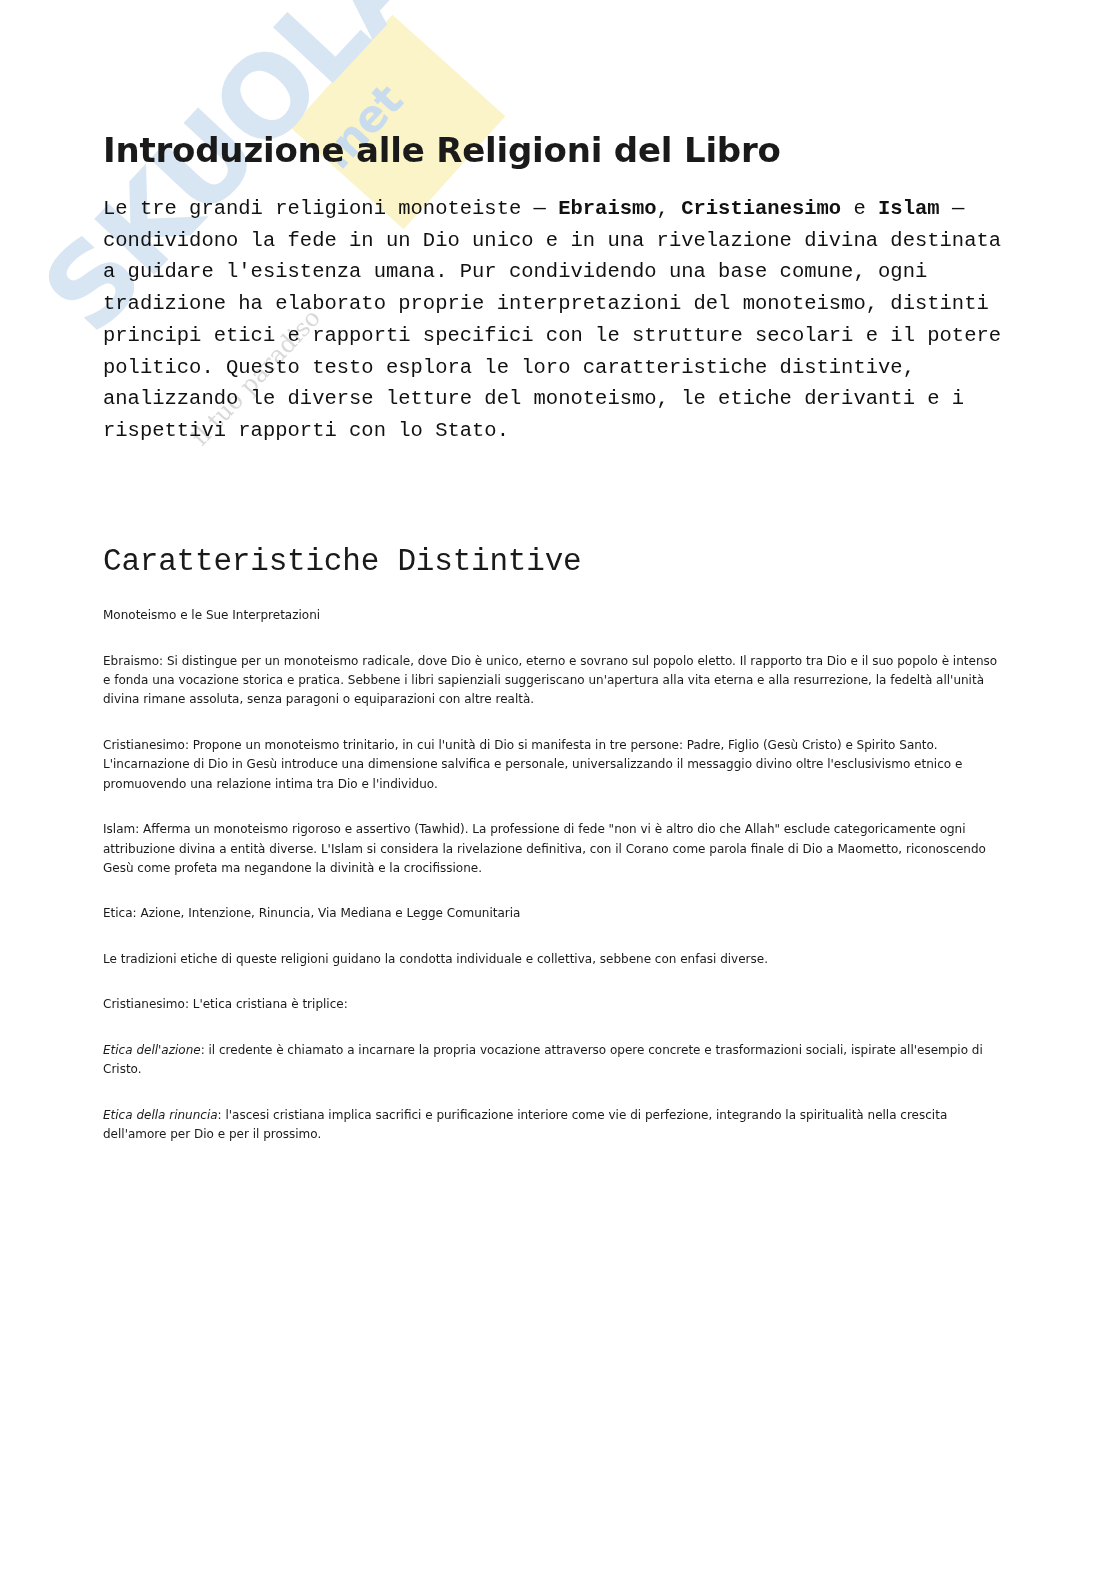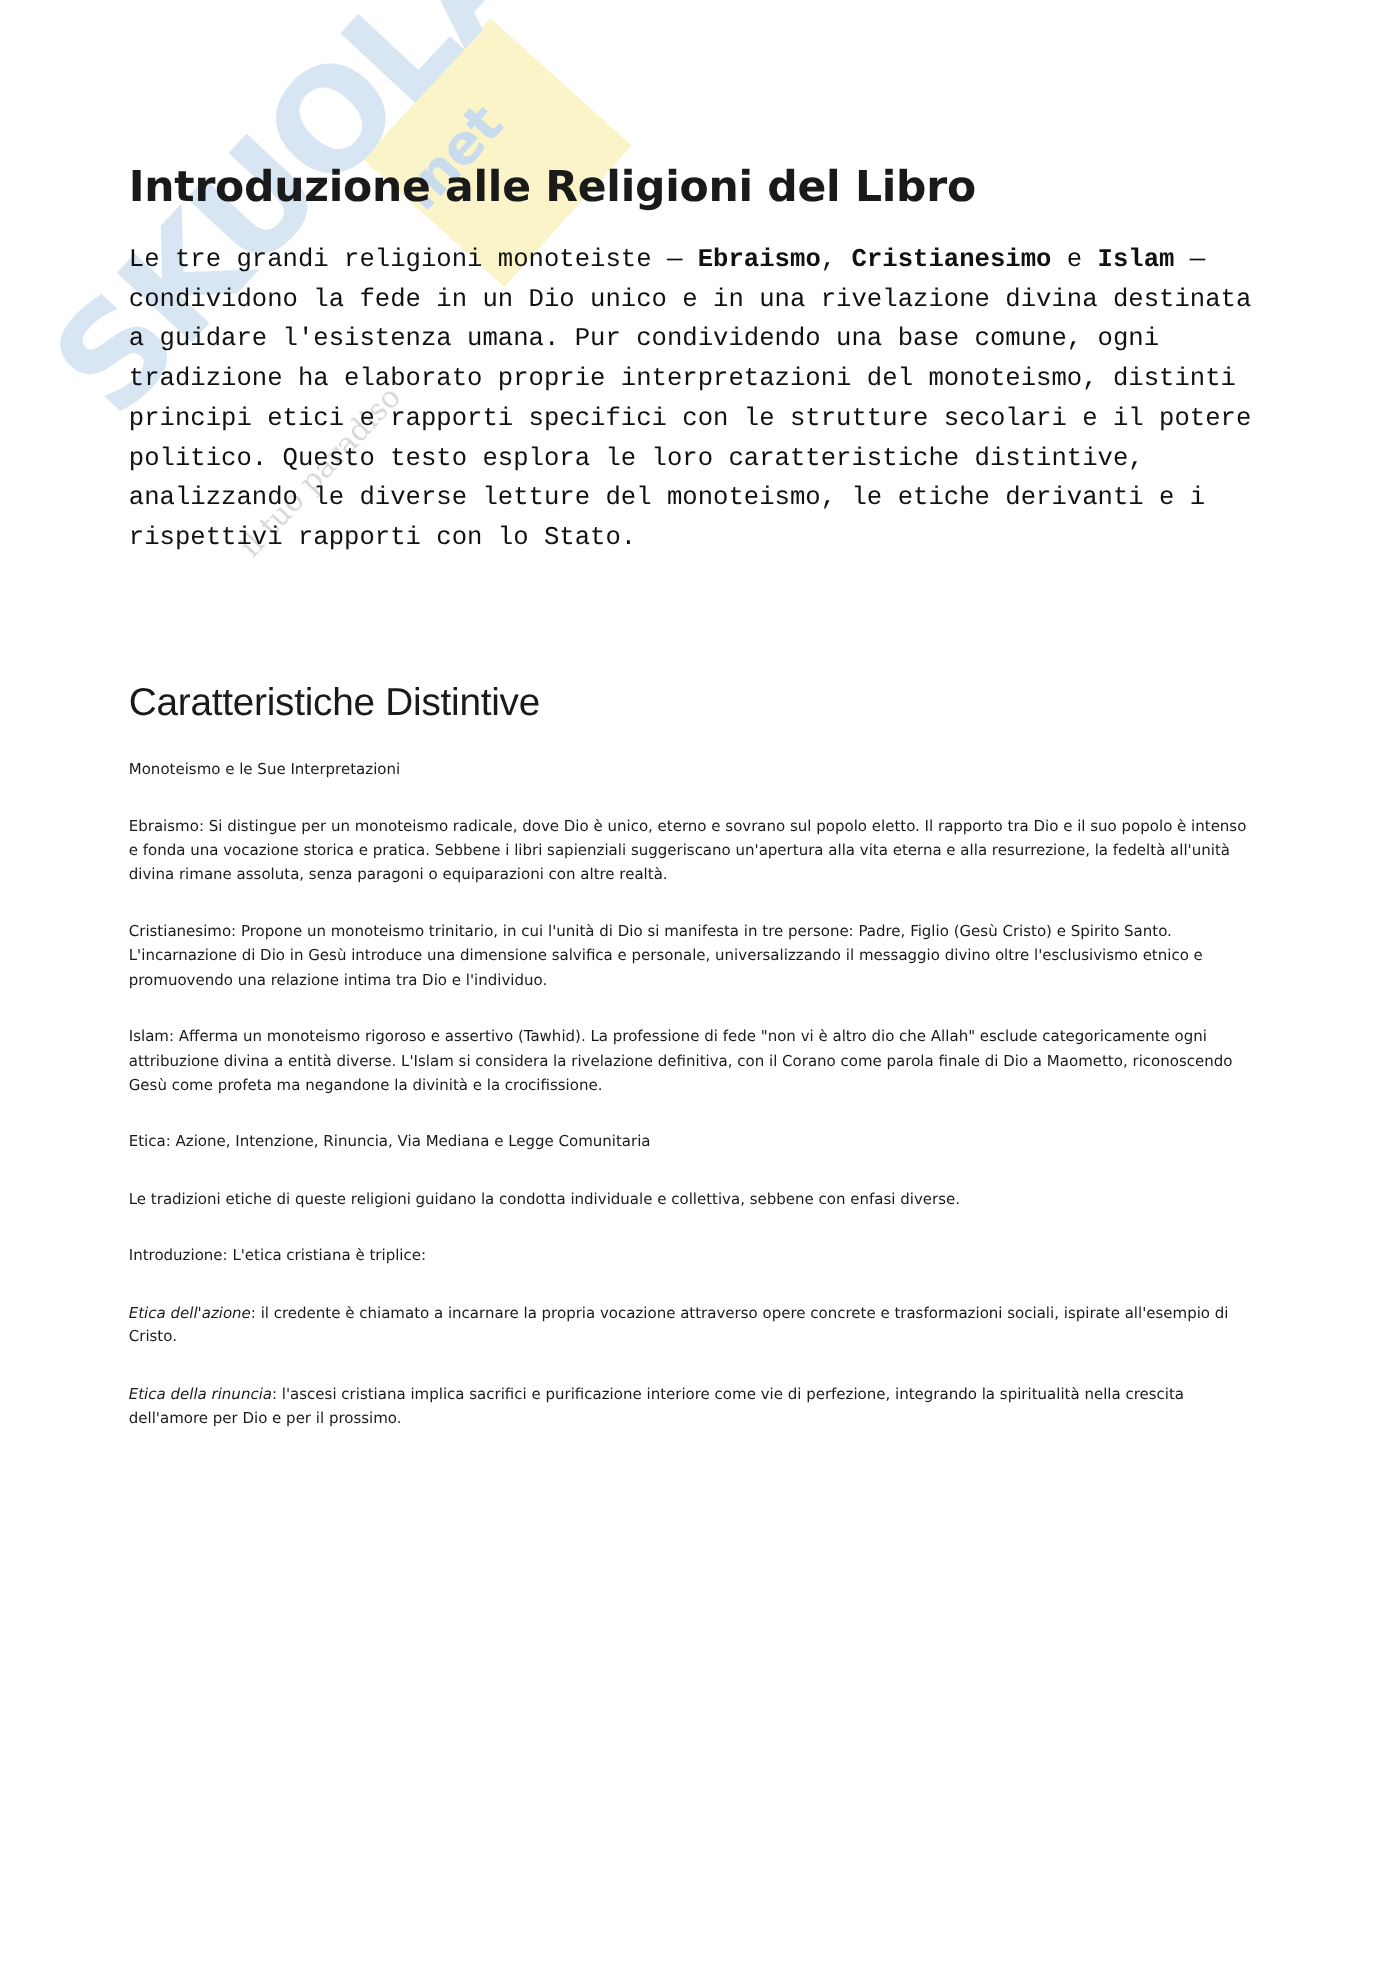--- a/index.html
+++ b/index.html
@@ -95,21 +95,21 @@
     font-weight: 700;
     font-size: 34px;
     line-height: 1.2;
     color: #1a1a1a;
     margin: 0;
     padding-top: 130px;
     letter-spacing: -0.2px;
   }
 
   h2.doc-heading {
-    font-family: Liberation Sans, sans-serif;
+    font-family: Liberation Mono, monospace;
     font-weight: 400;
     font-size: 31px;
     line-height: 1.2;
     color: #1a1a1a;
     margin: 0;
     padding-top: 96px;
     letter-spacing: -0.2px;
   }
 
   p.intro {
@@ -160,21 +160,21 @@
     <p class="body-text">Ebraismo: Si distingue per un monoteismo radicale, dove Dio è unico, eterno e sovrano sul popolo eletto. Il rapporto tra Dio e il suo popolo è intenso e fonda una vocazione storica e pratica. Sebbene i libri sapienziali suggeriscano un'apertura alla vita eterna e alla resurrezione, la fedeltà all'unità divina rimane assoluta, senza paragoni o equiparazioni con altre realtà.</p>
 
     <p class="body-text">Cristianesimo: Propone un monoteismo trinitario, in cui l'unità di Dio si manifesta in tre persone: Padre, Figlio (Gesù Cristo) e Spirito Santo. L'incarnazione di Dio in Gesù introduce una dimensione salvifica e personale, universalizzando il messaggio divino oltre l'esclusivismo etnico e promuovendo una relazione intima tra Dio e l'individuo.</p>
 
     <p class="body-text">Islam: Afferma un monoteismo rigoroso e assertivo (Tawhid). La professione di fede "non vi è altro dio che Allah" esclude categoricamente ogni attribuzione divina a entità diverse. L'Islam si considera la rivelazione definitiva, con il Corano come parola finale di Dio a Maometto, riconoscendo Gesù come profeta ma negandone la divinità e la crocifissione.</p>
 
     <p class="body-text">Etica: Azione, Intenzione, Rinuncia, Via Mediana e Legge Comunitaria</p>
 
     <p class="body-text">Le tradizioni etiche di queste religioni guidano la condotta individuale e collettiva, sebbene con enfasi diverse.</p>
 
-    <p class="body-text">Introduzione: L'etica cristiana è triplice:</p>
+    <p class="body-text">Cristianesimo: L'etica cristiana è triplice:</p>
 
     <p class="body-text"><i>Etica dell'azione</i><span>: il credente è chiamato a incarnare la propria vocazione attraverso opere concrete e trasformazioni sociali, ispirate all'esempio di Cristo.</span></p>
 
 
     <p class="body-text"><i>Etica della rinuncia</i><span>: l'ascesi cristiana implica sacrifici e purificazione interiore come vie di perfezione, integrando la spiritualità nella crescita dell'amore per Dio e per il prossimo.</span></p>
 
   </div>
 </div>
 
 </body></html>

